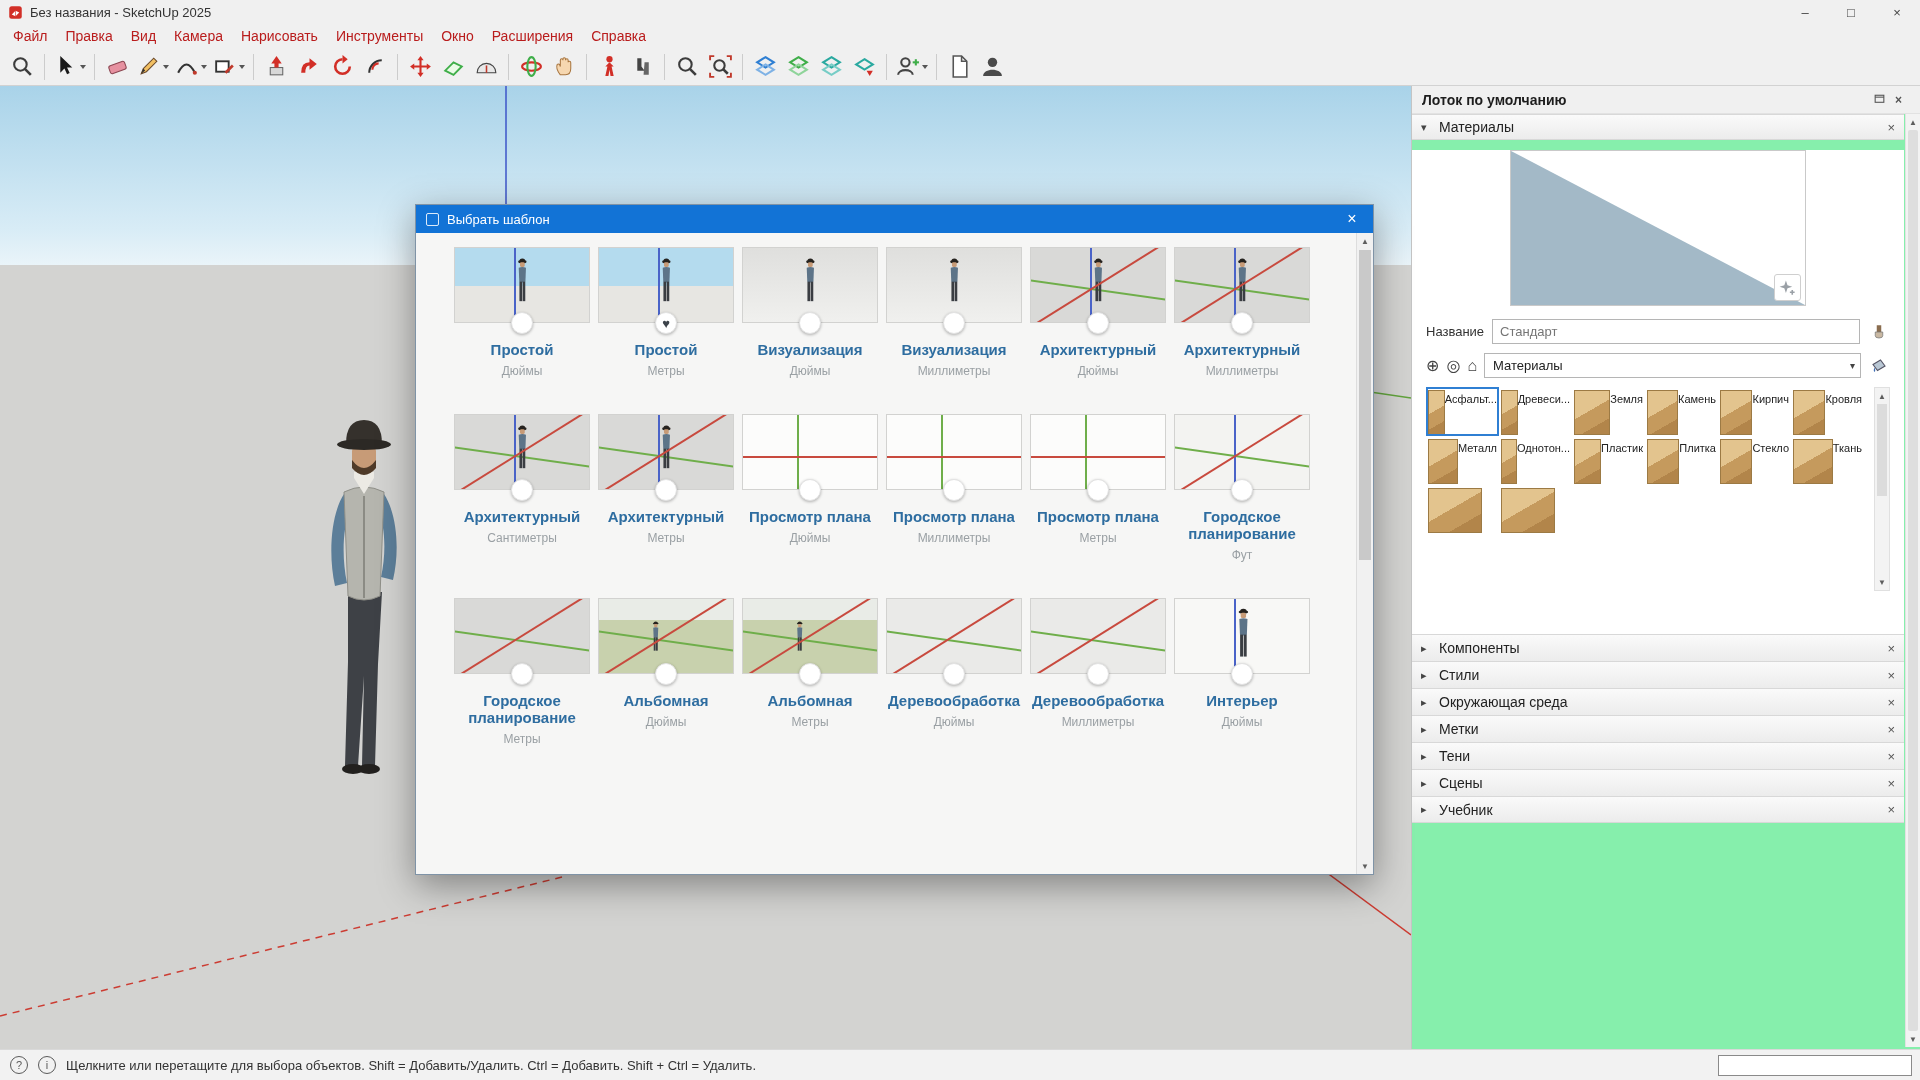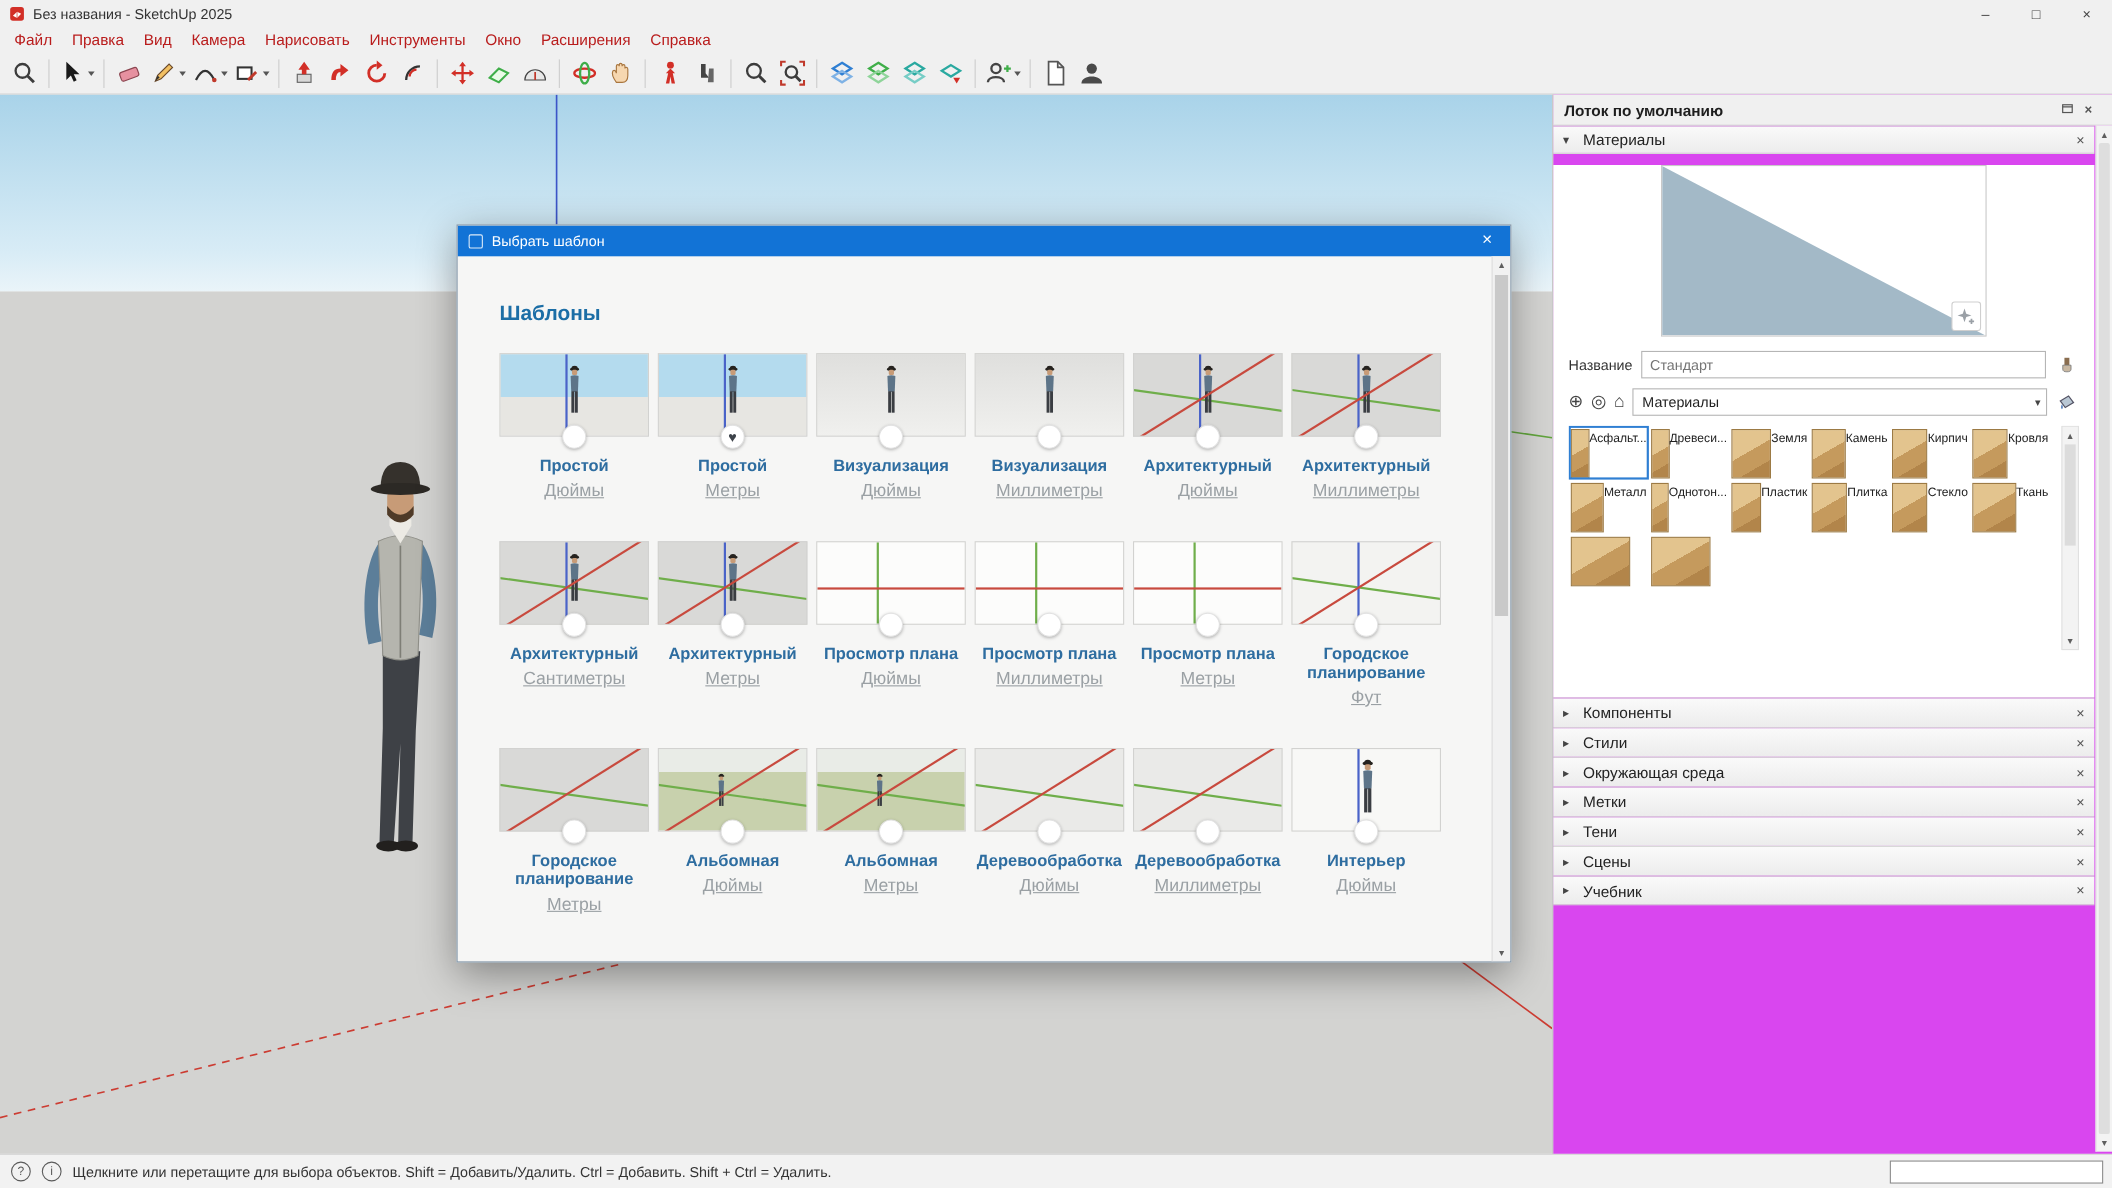--- a/index.html
+++ b/index.html
@@ -50,28 +50,28 @@
   .t-gray::before,.t-urban::before,.t-urban2::before,.t-green::before,.t-wood::before{content:"";position:absolute;left:-20%;top:55%;width:140%;height:2px;background:#6fae4a;transform:rotate(8deg);}
   .t-gray::after,.t-urban::after,.t-urban2::after,.t-green::after,.t-wood::after{content:"";position:absolute;left:-20%;top:48%;width:140%;height:2px;background:#c84a3e;transform:rotate(-32deg);}
   .t-plan::before{content:"";position:absolute;left:40%;top:0;width:2px;height:100%;background:#6fae4a;}
   .t-plan::after{content:"";position:absolute;left:0;top:55%;width:100%;height:2px;background:#c84a3e;}
   .axb{position:absolute;left:44%;top:0;width:2px;height:100%;background:#4a63c8;}
   .minifig{position:absolute;left:44%;top:14%;height:64%;}
   .t-green .minifig{height:44%;top:30%;left:38%;}
   .t-interior .minifig{height:72%;top:12%;}
   .radio{position:absolute;left:50%;top:65px;transform:translateX(-50%);width:22px;height:22px;border-radius:50%;background:#fff;border:1px solid #e2e2e2;box-shadow:0 1px 3px rgba(0,0,0,.28);display:flex;align-items:center;justify-content:center;font-size:13px;color:#3d434a;z-index:2;}
   .tname{margin-top:18px;text-align:center;color:#2e6da0;font-weight:bold;font-size:15px;line-height:17px;}
-  .tunit{margin-top:6px;text-align:center;color:#9aa0a4;font-size:16px;text-decoration:underline;}
+  .tunit{margin-top:6px;text-align:center;color:#9aa0a4;font-size:12px;}
   .dlg-scrollbar{position:absolute;top:28px;right:0;bottom:0;width:17px;background:#f1f1f1;border-left:1px solid #dddddd;}
   .dlg-sb-thumb{position:absolute;top:17px;height:310px;left:2px;right:2px;background:#c9c9c9;}
   .sb-arrow{height:16px;display:flex;align-items:center;justify-content:center;font-size:8px;color:#5e5e5e;}
   .sb-bottom{position:absolute;bottom:0;left:0;right:0;}
 
   
-  .tray{position:absolute;left:1412px;top:86px;width:508px;height:963px;background:#d946ef;}
+  .tray{position:absolute;left:1412px;top:86px;width:508px;height:963px;background:#86efac;}
   .tray-titlebar{height:28px;background:#f0f0f0;display:flex;align-items:center;padding:0 10px;font-weight:bold;font-size:14px;color:#1d1d1d;position:relative;border-bottom:1px solid #e2e2e2;}
   .tray-icons{position:absolute;right:18px;top:0;height:28px;display:flex;align-items:center;gap:9px;color:#555;font-size:12px;}
   .tray-icons svg{width:13px;height:13px;}
   .entity-panel{height:233px;background:#fff;padding:11px 12px;}
   .no-sel{font-weight:bold;font-size:14px;color:#111;}
   .sec-bar{height:26px;background:linear-gradient(#fafafa,#ececec);border-top:1px solid #d8d8d8;border-bottom:1px solid #d8d8d8;display:flex;align-items:center;padding:0 9px;gap:7px;font-size:14px;color:#222;position:relative;width:492px;}
   #traySections .sec-bar{height:27px;border-bottom:none;}
   #traySections .sec-bar:last-child{border-bottom:1px solid #d8d8d8;}
   .chev{color:#444;font-size:11px;width:11px;}
   .sec-x{position:absolute;right:9px;color:#555;font-size:13px;}
@@ -500,21 +500,20 @@
     </div>
   </div>
 
   <div class="dialog">
     <div class="dlg-titlebar">
       <span class="dlg-ic"></span>
       <span>Выбрать шаблон</span>
       <div class="dlg-close">×</div>
     </div>
     <div class="dlg-body">
-      <div class="dlg-heading">Шаблоны</div>
       <div id="templateGrid">
           <div class="tpl-row">
             <div class="tpl-card">
               <div class="thumb t-sky">
                 <span class="axb"></span>
                 <svg class="minifig" viewBox="0 0 12 34">
                   <ellipse cx="6" cy="2.6" rx="3" ry="1.1" fill="#26231f"></ellipse>
                   <path d="M3.8 2.6 Q3.8 0.4 6 0.4 Q8.2 0.4 8.2 2.6 Z" fill="#26231f"></path>
                   <rect x="4.3" y="3" width="3.4" height="3.4" rx="1" fill="#c79b77"></rect>
                   <path d="M3.4 7 Q6 6 8.6 7 L8.2 17 Q6 18 3.8 17 Z" fill="#5d7488"></path>

